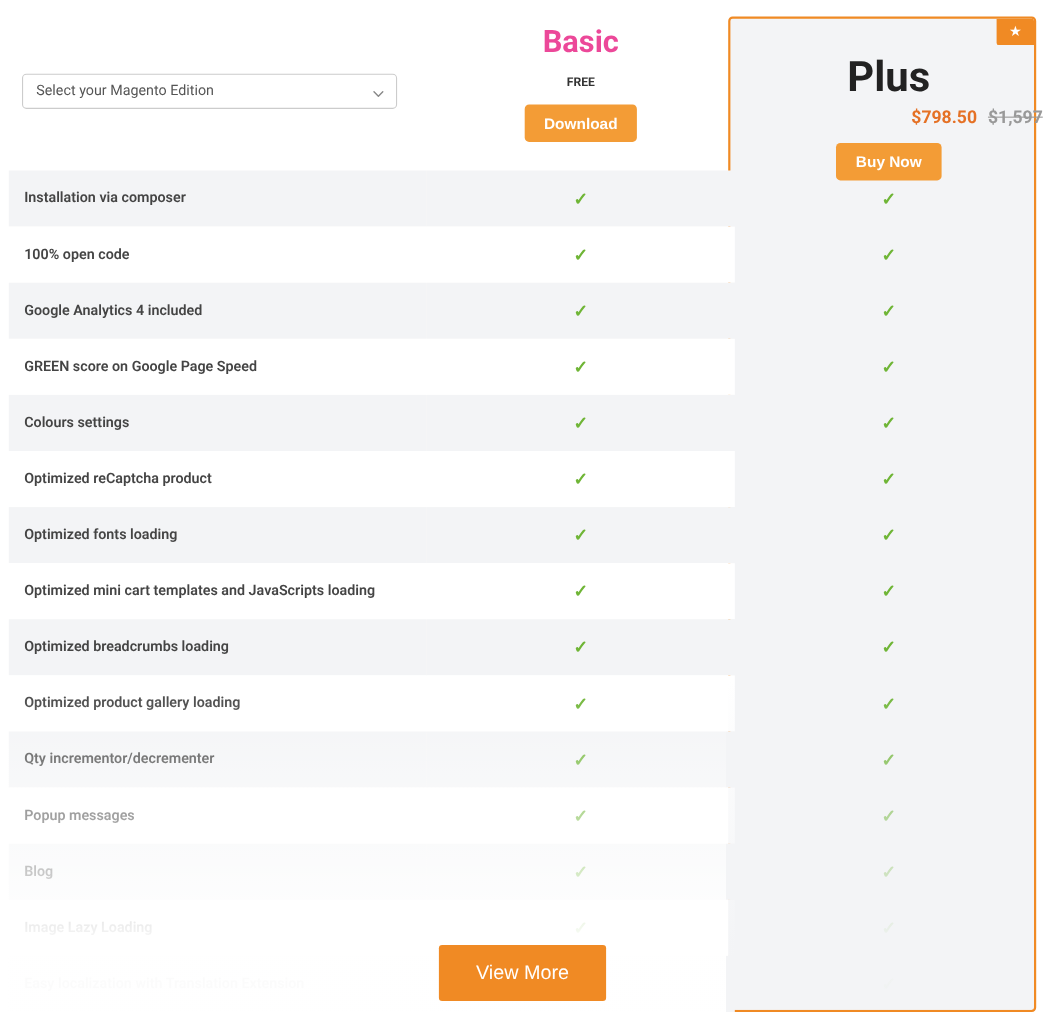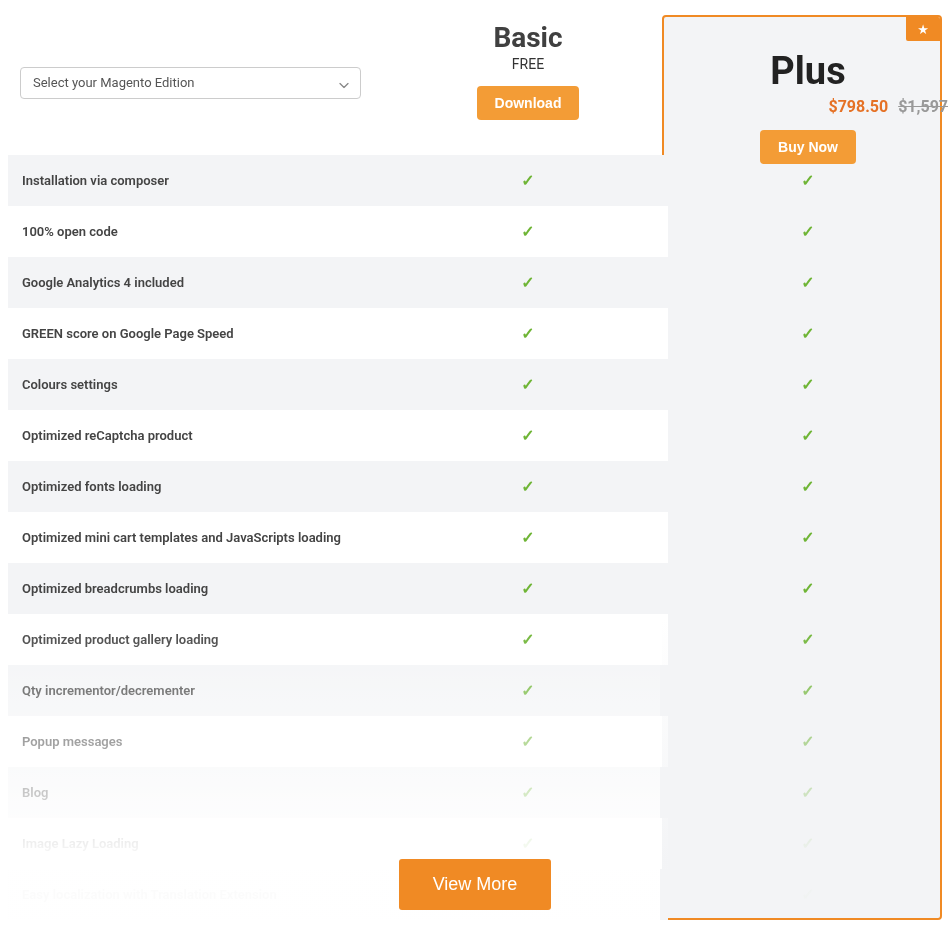--- a/index.html
+++ b/index.html
@@ -55,32 +55,32 @@
       flex: 0 0 280px;
     }
     .plan-header.plus {
       flex: 0 0 280px;
       position: relative;
       margin-top: 28px;
     }
     .plan-title {
       font-size: 28px;
       font-weight: 700;
-      color: #404040;
+      color: #ec4899;
       line-height: 1.1;
     }
     .plan-title.plus-title {
       font-size: 38px;
       color: #222;
     }
     .plan-sub {
-      font-size: 14px;
-      font-weight: 400;
+      font-size: 11px;
+      font-weight: 700;
       color: #333;
-      margin-top: 2px;
+      margin-top: 14px;
     }
     .price-line {
       margin-top: 4px;
       font-size: 16px;
       text-align: right;
     }
     .price-current {
       color: #e57125;
       font-weight: 700;
     }

